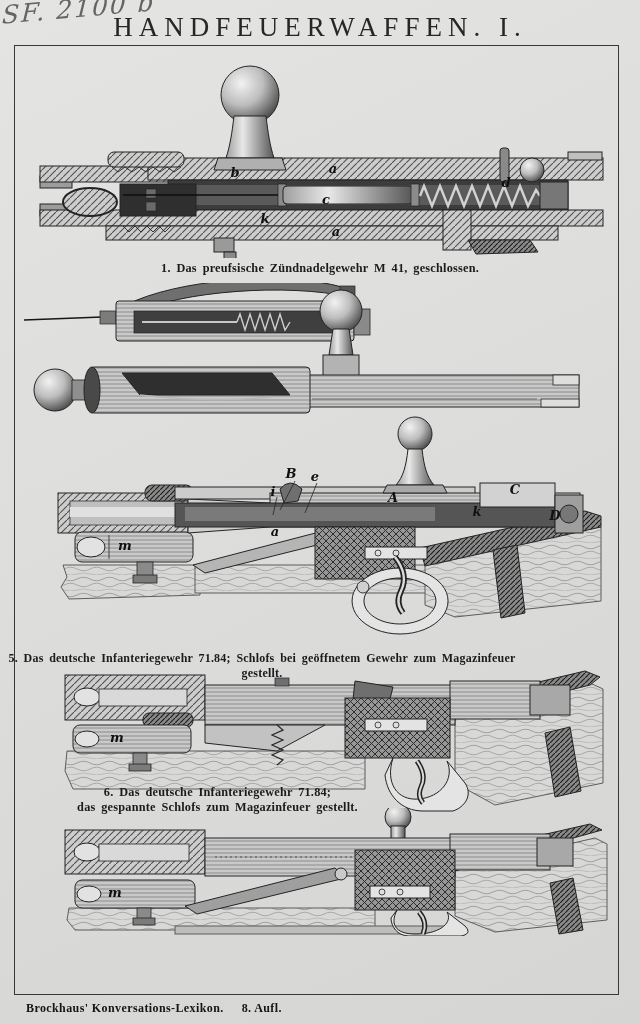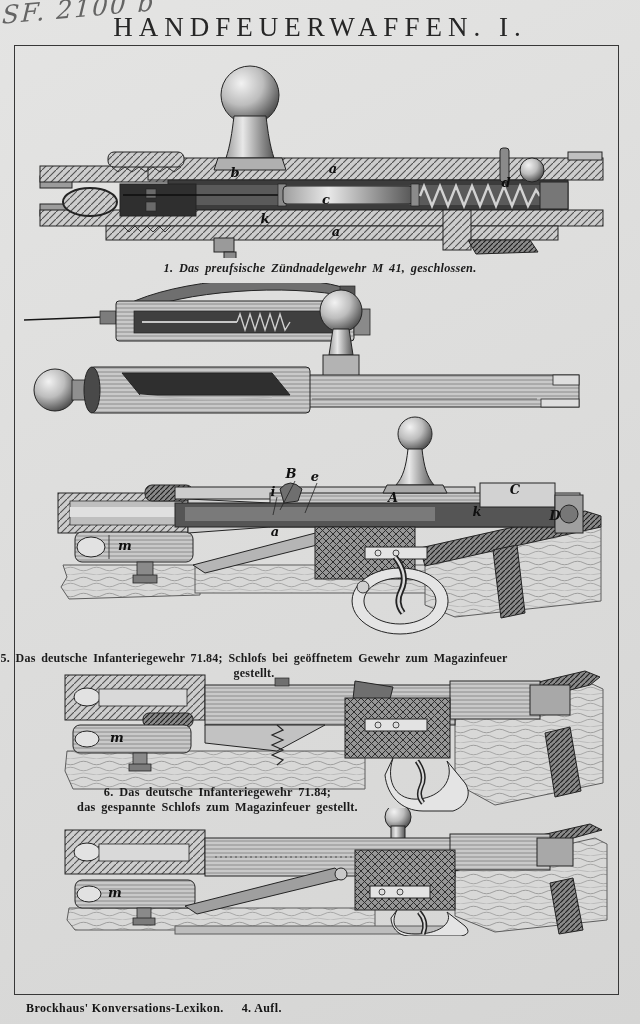--- a/index.html
+++ b/index.html
@@ -26,23 +26,23 @@
   .part-label{
     position:absolute;transform:translate(-50%,-50%);
     font:italic 600 13px "DejaVu Serif",serif;color:#101010;pointer-events:none;
   }
   .caption{
     position:absolute;text-align:center;
     font-family:"Liberation Serif","DejaVu Serif",serif;
     font-size:12.3px;font-weight:600;color:#1b1b1b;
     letter-spacing:.2px;word-spacing:2.5px;line-height:14.5px;
   }
-  .cap-1{top:261px;left:0;width:640px;font-style:italic;}
+  .cap-1{top:261px;left:0;width:640px;}
   .cap-234{top:429px;left:16px;width:400px;}
-  .cap-5{top:651px;left:0;width:508px;font-size:12px;}
+  .cap-5{top:651px;left:0;width:508px;font-size:12px;padding-left:8px;}
   .cap-6{top:785px;left:15px;width:405px;}
   .cap-7{top:937px;left:28px;width:435px;}
   .imprint{
     position:absolute;top:1001px;left:26px;
     font-size:12px;font-weight:700;letter-spacing:.4px;color:#141414;
   }
   .imprint .gap{display:inline-block;width:18px;}
 </style>
 </head>
 <body>
@@ -348,16 +348,16 @@
         <path d="M372,102 C364,118 372,127 394,126 C416,125 428,114 422,104 L440,118 C446,124 442,127 436,128 L384,128 C372,128 366,118 366,110 Z" fill="#e4e4e4"></path>
         <path d="M394,104 q9,10 4,22" fill="none" stroke="#222222" stroke-width="5"></path>
         <path d="M394,104 q9,10 4,22" fill="none" stroke="#d9d9d9" stroke-width="2"></path>
       </g>
     </svg>
   <span class="part-label" style="left: 90px; top: 84px;">m</span>
     </div>
 
 
   <div class="imprint">
-    <span>Brockhaus' Konversations-Lexikon.</span><span class="gap"></span><span>4. Aufl.</span>
+    <span>Brockhaus' Konversations-Lexikon.</span><span class="gap"></span><span>8. Aufl.</span>
   </div>
 
 </div>
 
 </body></html>

